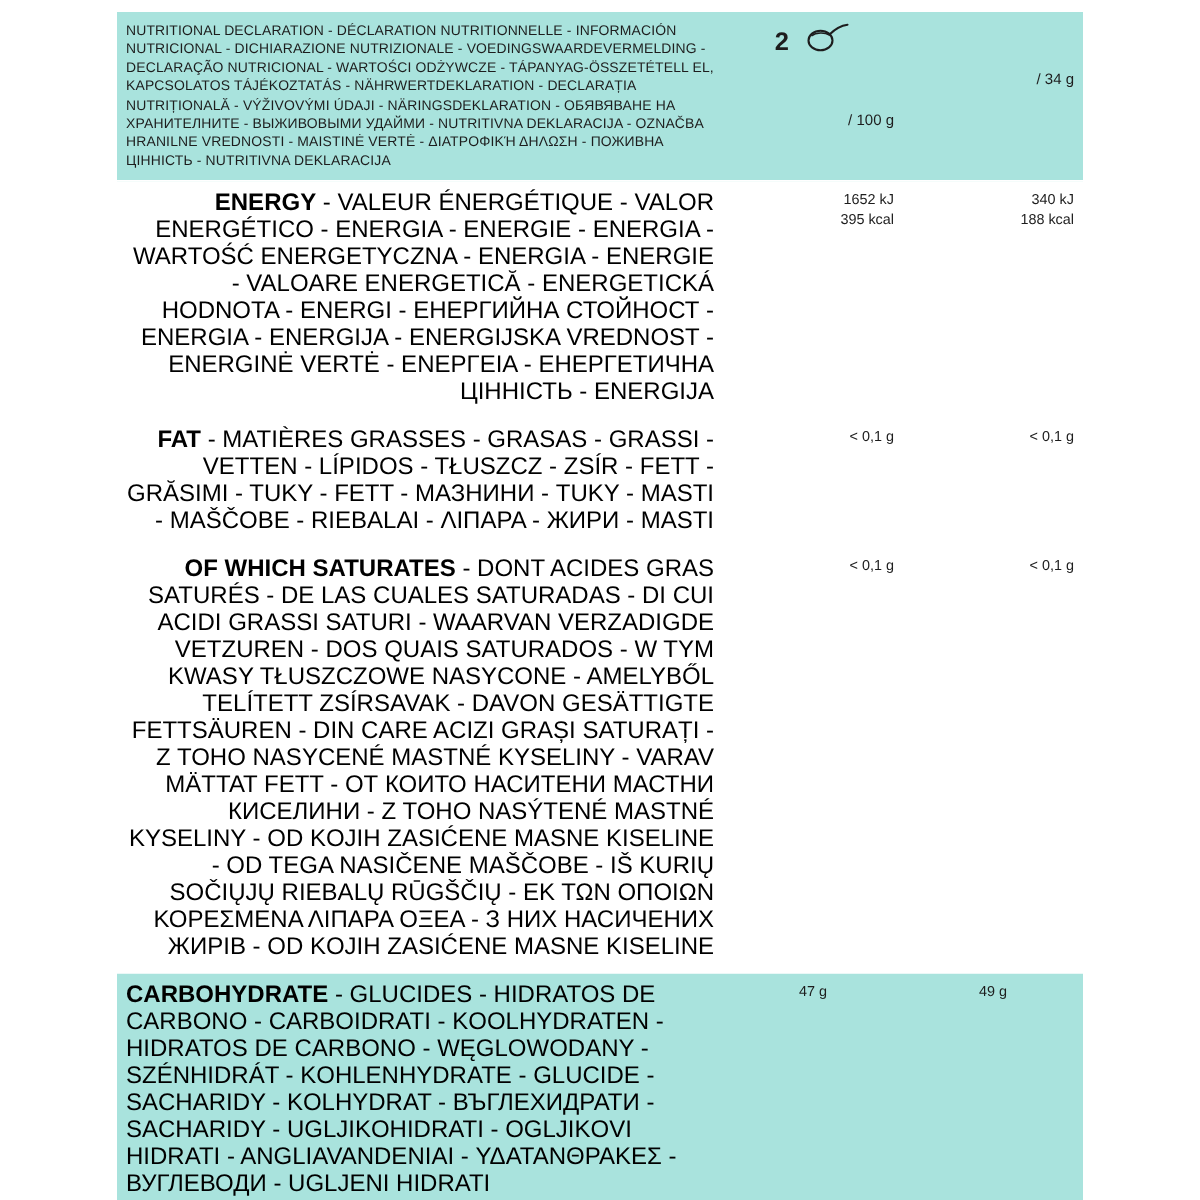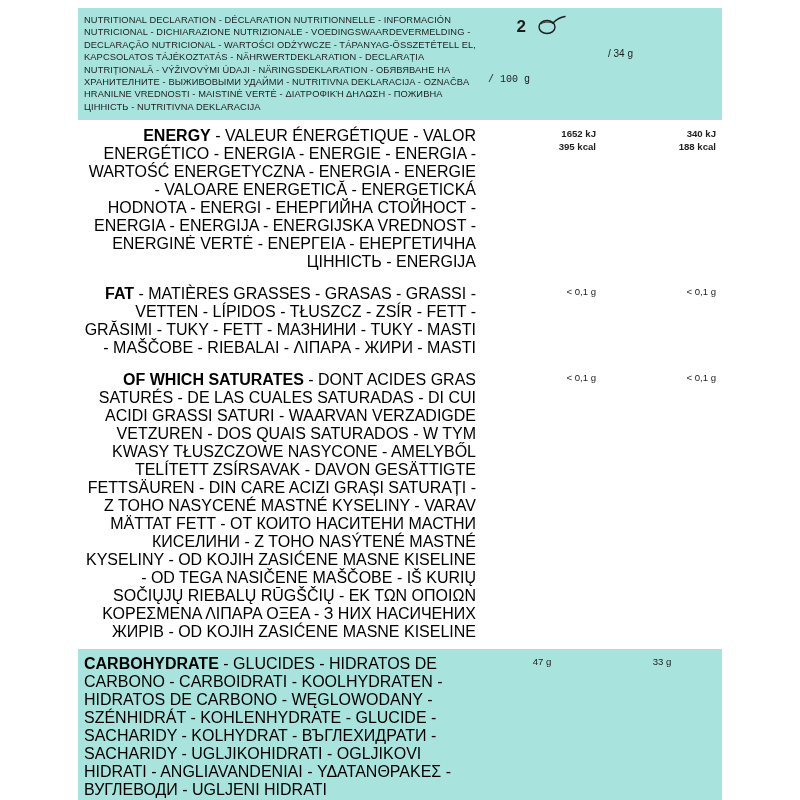--- a/index.html
+++ b/index.html
@@ -41,21 +41,21 @@
     font-size: 9.3px;
     line-height: 12.4px;
     letter-spacing: .1px;
     color: #1d1d1d;
   }
   .val {
     font-size: 9.6px;
     line-height: 13px;
     text-align: center;
     color: #1d1d1d;
-    font-weight: bold;
+    font-weight: normal;
     padding-top: 8px;
   }
   .val.plain { font-weight: normal; }
   .val .vline { display: block; }
 
   
   .hdr-serving {
     text-align: center;
     padding-top: 10px;
   }
@@ -64,25 +64,25 @@
     font-weight: bold;
     color: #1d1d1d;
     display: inline-block;
     vertical-align: middle;
     margin-right: 7px;
   }
   .scoop { display: inline-block; vertical-align: middle; }
   .hdr-unit {
     font-size: 10px;
     color: #1d1d1d;
-    text-align: left;
+    text-align: right;
     padding-top: 34px;
     font-weight: normal;
   }
-  .hdr-unit-1 { padding-top: 34px; font-family: Liberation Mono, monospace; }
+  .hdr-unit-1 { padding-top: 34px; }
 </style>
 </head>
 <body>
 
 <div id="sheet">
 
   <table class="nut">
     <colgroup>
       <col class="col-label">
         <col class="col-v1">
@@ -148,20 +148,20 @@
       </tr>
 
       <tr class="row-teal">
         <td><b>
           CARBOHYDRATE</b> - GLUCIDES - HIDRATOS DE CARBONO - CARBOIDRATI - KOOLHYDRATEN - HIDRATOS DE CARBONO - WĘGLOWODANY - SZÉNHIDRÁT - KOHLENHYDRATE - GLUCIDE - SACHARIDY - KOLHYDRAT - ВЪГЛЕХИДРАТИ - SACHARIDY - UGLJIKOHIDRATI - OGLJIKOVI HIDRATI - ANGLIAVANDENIAI - ΥΔΑΤΑΝΘΡΑΚΕΣ - ВУГЛЕВОДИ - UGLJENI HIDRATI
         </td>
         <td class="val plain">
           <span class="vline">47 g</span>
         </td>
         <td class="val plain">
-          <span class="vline">33 g</span>
+          <span class="vline">49 g</span>
         </td>
       </tr>
 
     </tbody>
   </table>
 
 </div>
 
 </body></html>

